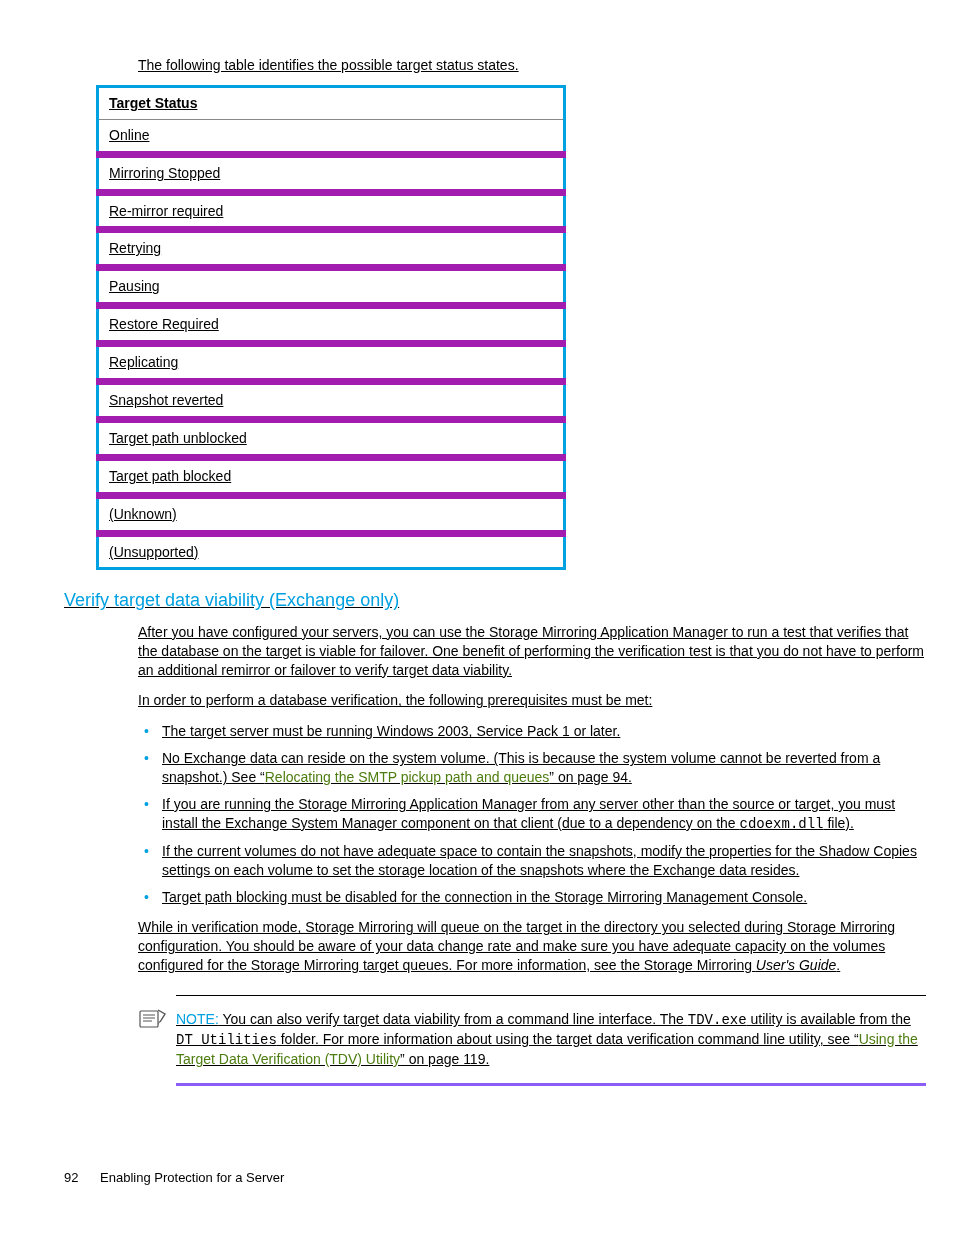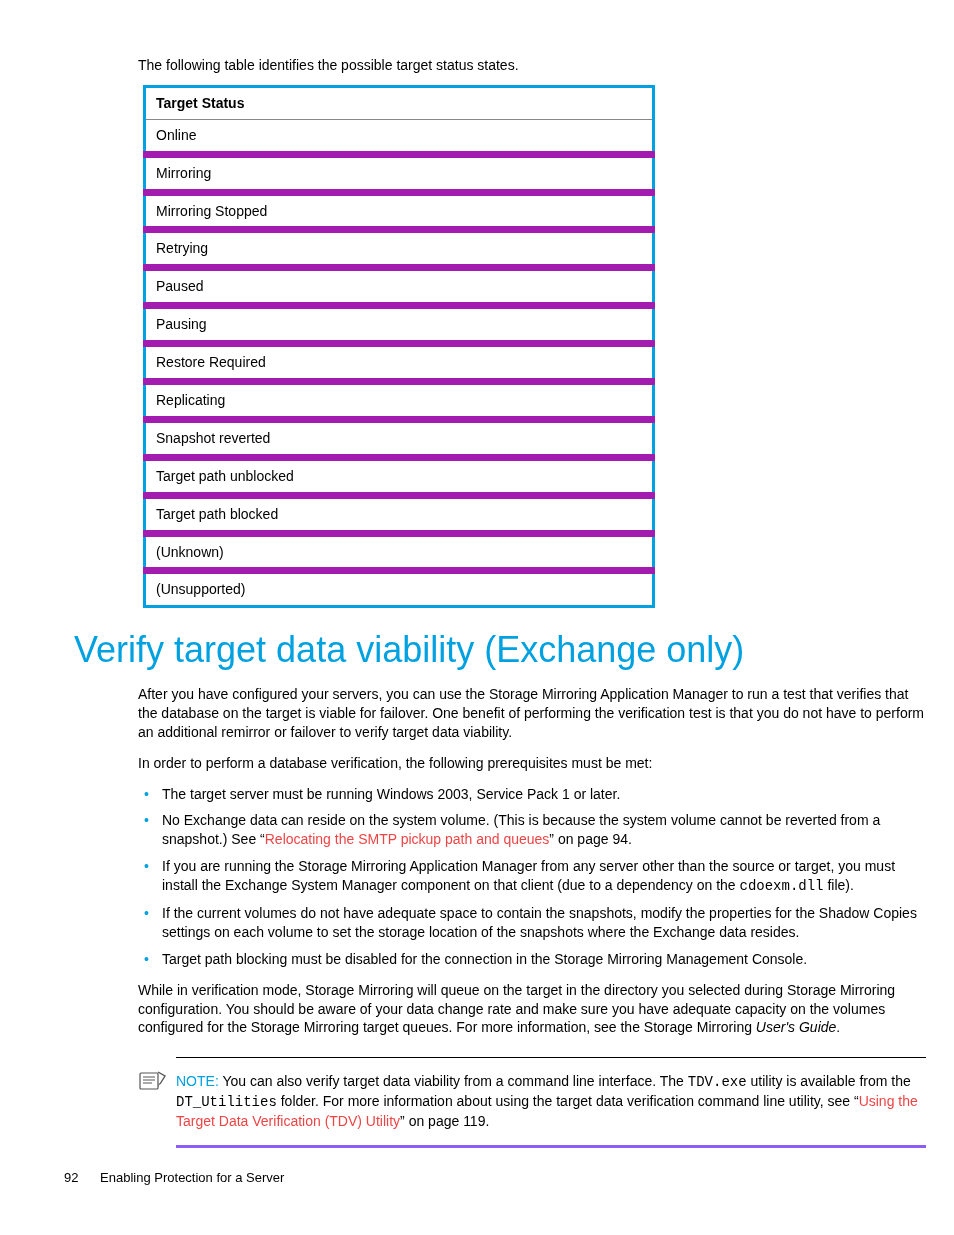--- a/index.html
+++ b/index.html
@@ -12,48 +12,49 @@
     height: 1235px;
     position: relative;
     font-size: 14px;
     line-height: 1.35;
   }
   .page {
     padding: 56px 28px 40px 64px;
     box-sizing: border-box;
     height: 100%;
     position: relative;
+    text-decoration: underline;
   }
   .intro {
     margin: 0 0 10px 74px;
   }
   table.status-table {
-    margin-left: 79px;
+    margin-left: 32px;
     border-collapse: collapse;
     border: 3px solid #00a1e1;
-    width: 512px;
+    width: 470px;
   }
   table.status-table th {
     text-align: left;
     font-weight: bold;
     padding: 6px 10px;
     border-bottom: 1px solid #888;
   }
   table.status-table td {
     padding: 6px 10px;
     border-bottom: 7px solid #a21caf;
   }
   table.status-table tr:last-child td {
     border-bottom: none;
   }
   h2.section-heading {
     color: #00a1e1;
     font-weight: normal;
-    font-size: 36px;
-    margin: 18px 0 10px 10px;
+    font-size: 18px;
+    margin: 18px 0 10px 0;
   }
   .body-block {
     margin-left: 74px;
   }
   .body-block p {
     margin: 0 0 12px 0;
   }
   ul.bullets {
     list-style: none;
     padding: 0;
@@ -66,21 +67,21 @@
   }
   ul.bullets li::before {
     content: "•";
     color: #00a1e1;
     position: absolute;
     left: 6px;
     top: 0;
     font-size: 14px;
   }
   .link {
-    color: #ef4444;
+    color: #4d7c0f;
   }
   .mono {
     font-family: "Courier New", monospace;
     font-size: 14px;
   }
   .italic {
     font-style: italic;
   }
   .note-block {
     margin: 20px 0 0 38px;
@@ -120,30 +121,27 @@
     <thead>
       <tr>
           <th>Target Status</th>
         </tr>
     </thead>
     <tbody>
       <tr>
           <td>Online</td>
         </tr>
       <tr>
-          <td>Mirroring</td>
-        </tr>
-      <tr>
           <td>Mirroring Stopped</td>
         </tr>
       <tr>
+          <td>Re-mirror required</td>
+        </tr>
+      <tr>
           <td>Retrying</td>
-        </tr>
-      <tr>
-          <td>Paused</td>
         </tr>
       <tr>
           <td>Pausing</td>
         </tr>
       <tr>
           <td>Restore Required</td>
         </tr>
       <tr>
           <td>Replicating</td>
         </tr>

